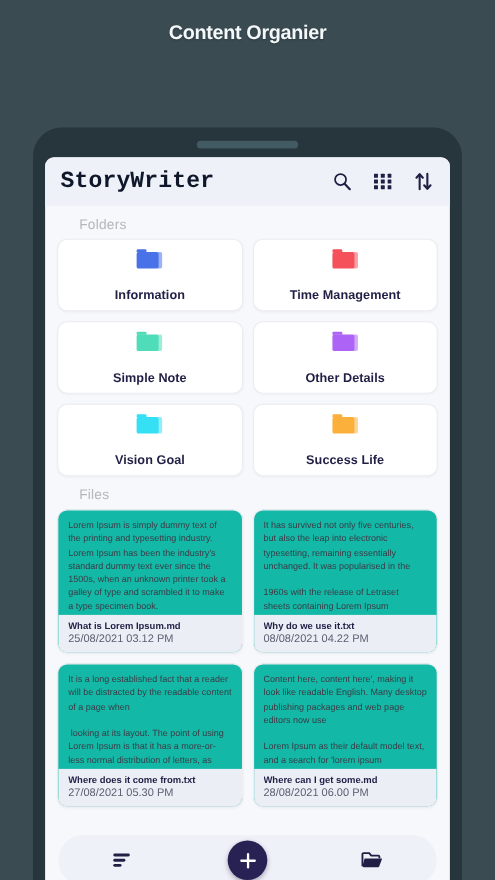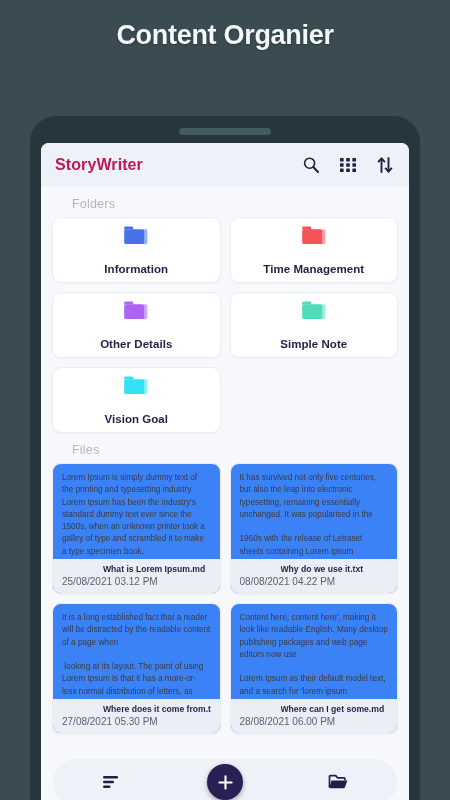--- a/index.html
+++ b/index.html
@@ -12,21 +12,21 @@
     background: #3a4b52;
     position: relative;
   }
 
   
   .promo {
     position: absolute;
     top: 18px; left: 0; right: 0;
     text-align: center;
     color: #f4f8fa;
-    font-size: 27px;
+    font-size: 18px;
     font-weight: bold;
     line-height: 1.26;
     letter-spacing: -0.3px;
     text-shadow: 0 1px 2px rgba(0,0,0,0.25);
   }
 
   
   .phone {
     position: absolute;
     left: 30px; top: 116px;
@@ -51,25 +51,26 @@
 
   
   .appbar {
     height: 44px;
     background: #eef1f7;
     display: flex;
     align-items: center;
     padding: 0 14px;
   }
   .app-title {
-    font-size: 16px;
+    font-size: 21px;
     font-weight: bold;
-    color: #be185d;
+    color: #0f172a;
     letter-spacing: 0.1px;
     flex: 1;
+    font-family: Liberation Mono, monospace;
   }
   .appbar-icons { display: flex; align-items: center; gap: 17px; }
   .icon-btn {
     width: 20px; height: 20px;
     display: flex; align-items: center; justify-content: center;
     color: #211f45;
   }
   .icon-btn svg { display: block; }
 
   
@@ -112,21 +113,21 @@
   }
   .folder-ico { width: 26px; height: 21px; }
 
   
   .file-grid {
     display: grid;
     grid-template-columns: 1fr 1fr;
     gap: 9px;
   }
   .file-card {
-    background: #3b82f6;
+    background: #14b8a6;
     border: 1px solid #ececf1;
     border-radius: 9px;
     overflow: hidden;
     display: flex;
     flex-direction: column;
     height: 131px;
     box-shadow: 0 1px 2px rgba(30,30,60,0.03);
   }
   .file-body {
     flex: 1;
@@ -141,21 +142,20 @@
     background: #eceef6;
     padding: 5px 9px 6px 9px;
   }
   .file-name {
     font-size: 8.6px;
     font-weight: bold;
     color: #211f45;
     margin-bottom: 2px;
     white-space: nowrap;
     overflow: hidden;
-    margin-left: 41px;
   }
   .file-date {
     font-size: 10px;
     color: #5d6070;
   }
 
   
   .bottomnav {
     position: absolute;
     left: 12px; right: 12px; bottom: 10px;
@@ -250,41 +250,49 @@
           <div class="folder-card">
             <svg class="folder-ico" viewBox="0 0 26 21">
               <path d="M13.5 4.2 h9.3 a1.6 1.6 0 0 1 1.6 1.6 v11.8 a1.6 1.6 0 0 1-1.6 1.6 h-2.2 V4.2 z" fill="#f4515b" opacity="0.55"></path>
               <path d="M2.4 1.6 h6.6 a1.2 1.2 0 0 1 1.2 1.2 v1.6 h-9 V2.8 a1.2 1.2 0 0 1 1.2-1.2 z" fill="#f4515b"></path>
               <rect x="1.2" y="4.2" width="20" height="14.9" rx="1.7" fill="#f4515b"></rect>
             </svg>
             <div class="fname">Time Management</div>
           </div>
           <div class="folder-card">
             <svg class="folder-ico" viewBox="0 0 26 21">
+              <path d="M13.5 4.2 h9.3 a1.6 1.6 0 0 1 1.6 1.6 v11.8 a1.6 1.6 0 0 1-1.6 1.6 h-2.2 V4.2 z" fill="#4fdcb8" opacity="0.55"></path>
+              <path d="M2.4 1.6 h6.6 a1.2 1.2 0 0 1 1.2 1.2 v1.6 h-9 V2.8 a1.2 1.2 0 0 1 1.2-1.2 z" fill="#4fdcb8"></path>
+              <rect x="1.2" y="4.2" width="20" height="14.9" rx="1.7" fill="#4fdcb8"></rect>
+            </svg>
+            <div class="fname">Simple Note</div>
+          </div>
+          <div class="folder-card">
+            <svg class="folder-ico" viewBox="0 0 26 21">
               <path d="M13.5 4.2 h9.3 a1.6 1.6 0 0 1 1.6 1.6 v11.8 a1.6 1.6 0 0 1-1.6 1.6 h-2.2 V4.2 z" fill="#ad63f6" opacity="0.55"></path>
               <path d="M2.4 1.6 h6.6 a1.2 1.2 0 0 1 1.2 1.2 v1.6 h-9 V2.8 a1.2 1.2 0 0 1 1.2-1.2 z" fill="#ad63f6"></path>
               <rect x="1.2" y="4.2" width="20" height="14.9" rx="1.7" fill="#ad63f6"></rect>
             </svg>
             <div class="fname">Other Details</div>
           </div>
           <div class="folder-card">
             <svg class="folder-ico" viewBox="0 0 26 21">
-              <path d="M13.5 4.2 h9.3 a1.6 1.6 0 0 1 1.6 1.6 v11.8 a1.6 1.6 0 0 1-1.6 1.6 h-2.2 V4.2 z" fill="#4fdcb8" opacity="0.55"></path>
-              <path d="M2.4 1.6 h6.6 a1.2 1.2 0 0 1 1.2 1.2 v1.6 h-9 V2.8 a1.2 1.2 0 0 1 1.2-1.2 z" fill="#4fdcb8"></path>
-              <rect x="1.2" y="4.2" width="20" height="14.9" rx="1.7" fill="#4fdcb8"></rect>
-            </svg>
-            <div class="fname">Simple Note</div>
-          </div>
-          <div class="folder-card">
-            <svg class="folder-ico" viewBox="0 0 26 21">
               <path d="M13.5 4.2 h9.3 a1.6 1.6 0 0 1 1.6 1.6 v11.8 a1.6 1.6 0 0 1-1.6 1.6 h-2.2 V4.2 z" fill="#35dff4" opacity="0.55"></path>
               <path d="M2.4 1.6 h6.6 a1.2 1.2 0 0 1 1.2 1.2 v1.6 h-9 V2.8 a1.2 1.2 0 0 1 1.2-1.2 z" fill="#35dff4"></path>
               <rect x="1.2" y="4.2" width="20" height="14.9" rx="1.7" fill="#35dff4"></rect>
             </svg>
             <div class="fname">Vision Goal</div>
+          </div>
+          <div class="folder-card">
+            <svg class="folder-ico" viewBox="0 0 26 21">
+              <path d="M13.5 4.2 h9.3 a1.6 1.6 0 0 1 1.6 1.6 v11.8 a1.6 1.6 0 0 1-1.6 1.6 h-2.2 V4.2 z" fill="#fbb03b" opacity="0.55"></path>
+              <path d="M2.4 1.6 h6.6 a1.2 1.2 0 0 1 1.2 1.2 v1.6 h-9 V2.8 a1.2 1.2 0 0 1 1.2-1.2 z" fill="#fbb03b"></path>
+              <rect x="1.2" y="4.2" width="20" height="14.9" rx="1.7" fill="#fbb03b"></rect>
+            </svg>
+            <div class="fname">Success Life</div>
           </div>
         </div>
 
       <div class="section-label">Files</div>
 
       <div class="file-grid">
 
       <div class="file-card">
             <div class="file-body">Lorem Ipsum is simply dummy text of the printing and typesetting industry. Lorem Ipsum has been the industry's standard dummy text ever since the 1500s, when an unknown printer took a galley of type and scrambled it to make a type specimen book.</div>
             <div class="file-foot">

